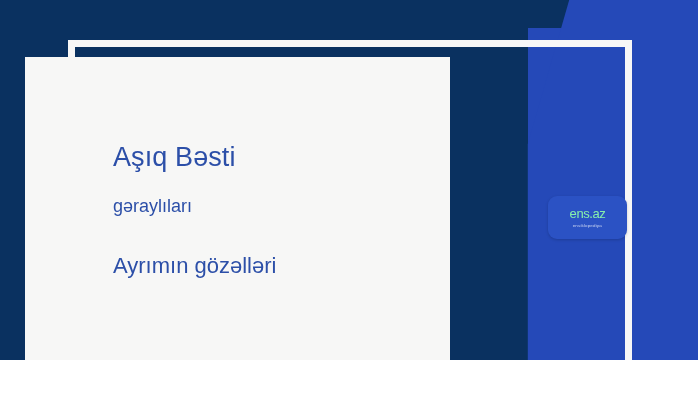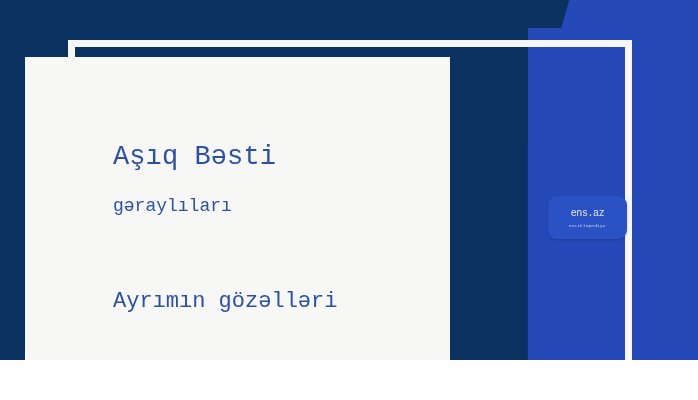--- a/index.html
+++ b/index.html
@@ -5,21 +5,21 @@
   html, body {
     margin: 0;
     padding: 0;
     background: #ffffff;
   }
   #stage {
     position: relative;
     width: 698px;
     height: 360px;
     overflow: hidden;
-    font-family: Liberation Mono, monospace;
+    font-family: Liberation Sans, sans-serif;
     background: #0a3160;
   }
 
   
   .bg-navy {
     position: absolute;
     inset: 0;
     background: #0a3160;
   }
   .bg-accent {
@@ -83,43 +83,43 @@
     font-weight: 400;
     color: #2c4fa8;
     margin-top: 19px;
     white-space: nowrap;
   }
   .title-work {
     font-size: 22px;
     line-height: 30px;
     font-weight: 400;
     color: #2c4fa8;
-    margin-top: 68px;
+    margin-top: 32px;
     white-space: nowrap;
   }
 
   
   .logo-badge {
     position: absolute;
     left: 548px;
     top: 196px;
     width: 79px;
     height: 43px;
     background: #2b52c4;
     border-radius: 9px;
     display: flex;
     flex-direction: column;
     align-items: center;
     justify-content: center;
     box-shadow: 0 1px 3px rgba(0,0,0,0.18);
   }
   .logo-word {
-    font-size: 10px;
+    font-size: 13px;
     line-height: 15px;
-    color: #e5e5e5;
+    color: #86efac;
     letter-spacing: -0.4px;
     font-weight: 400;
   }
   .logo-tag {
     font-size: 4.4px;
     line-height: 6px;
     color: #cbd6f2;
     letter-spacing: 0.15px;
     margin-top: 2px;
     transform: scaleX(1.02);

